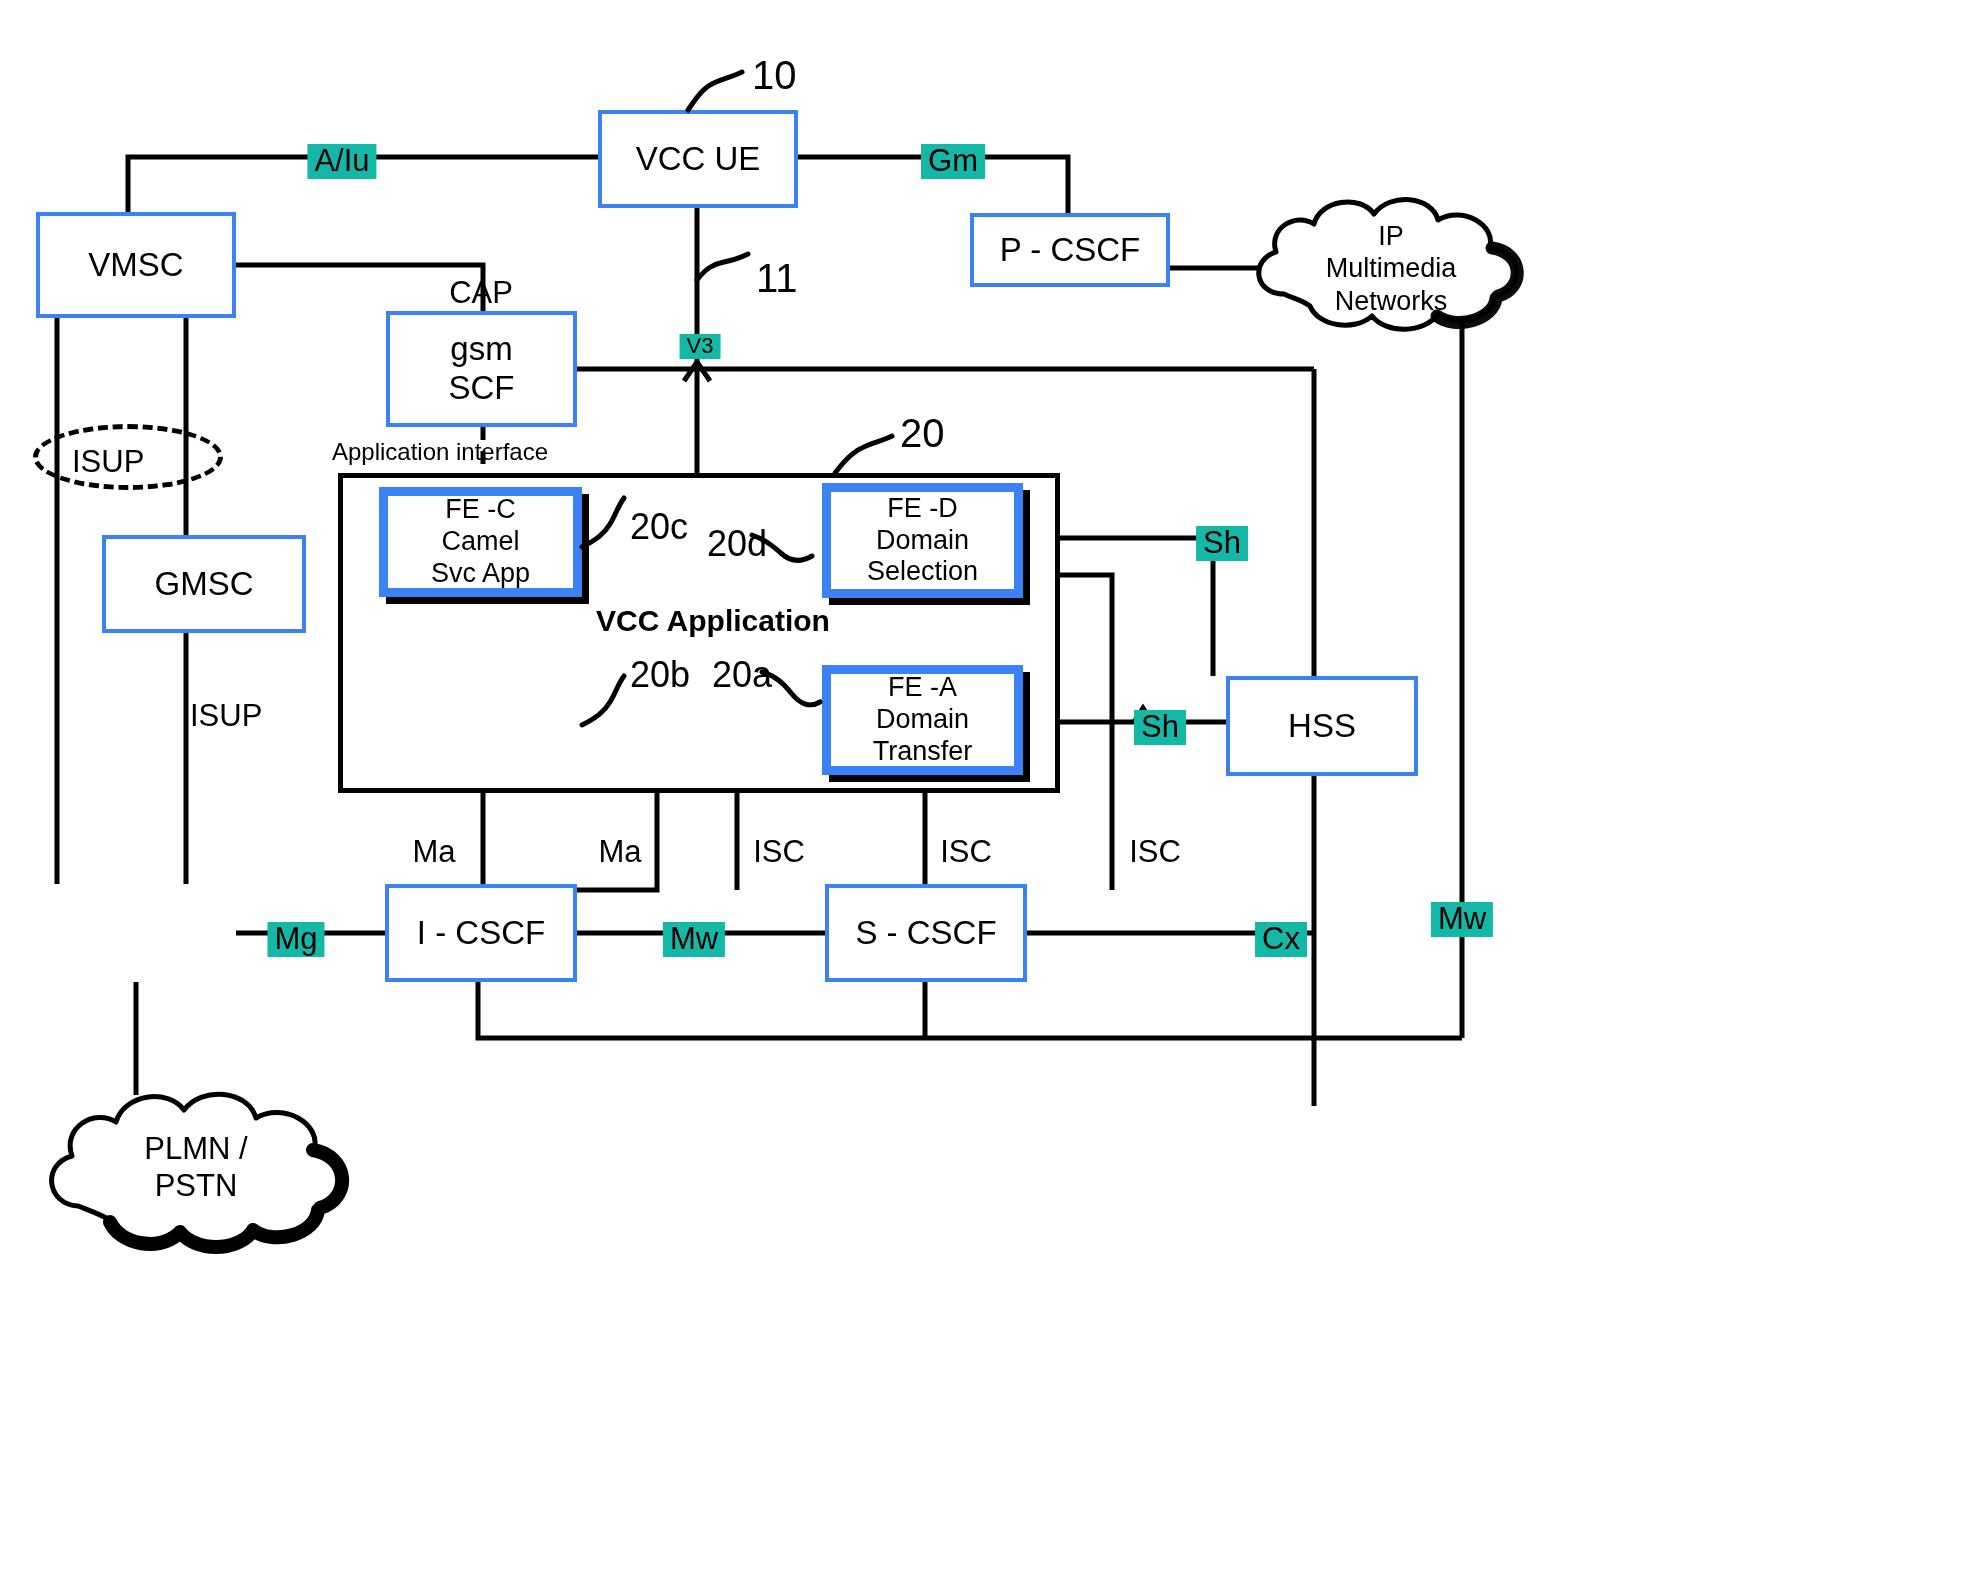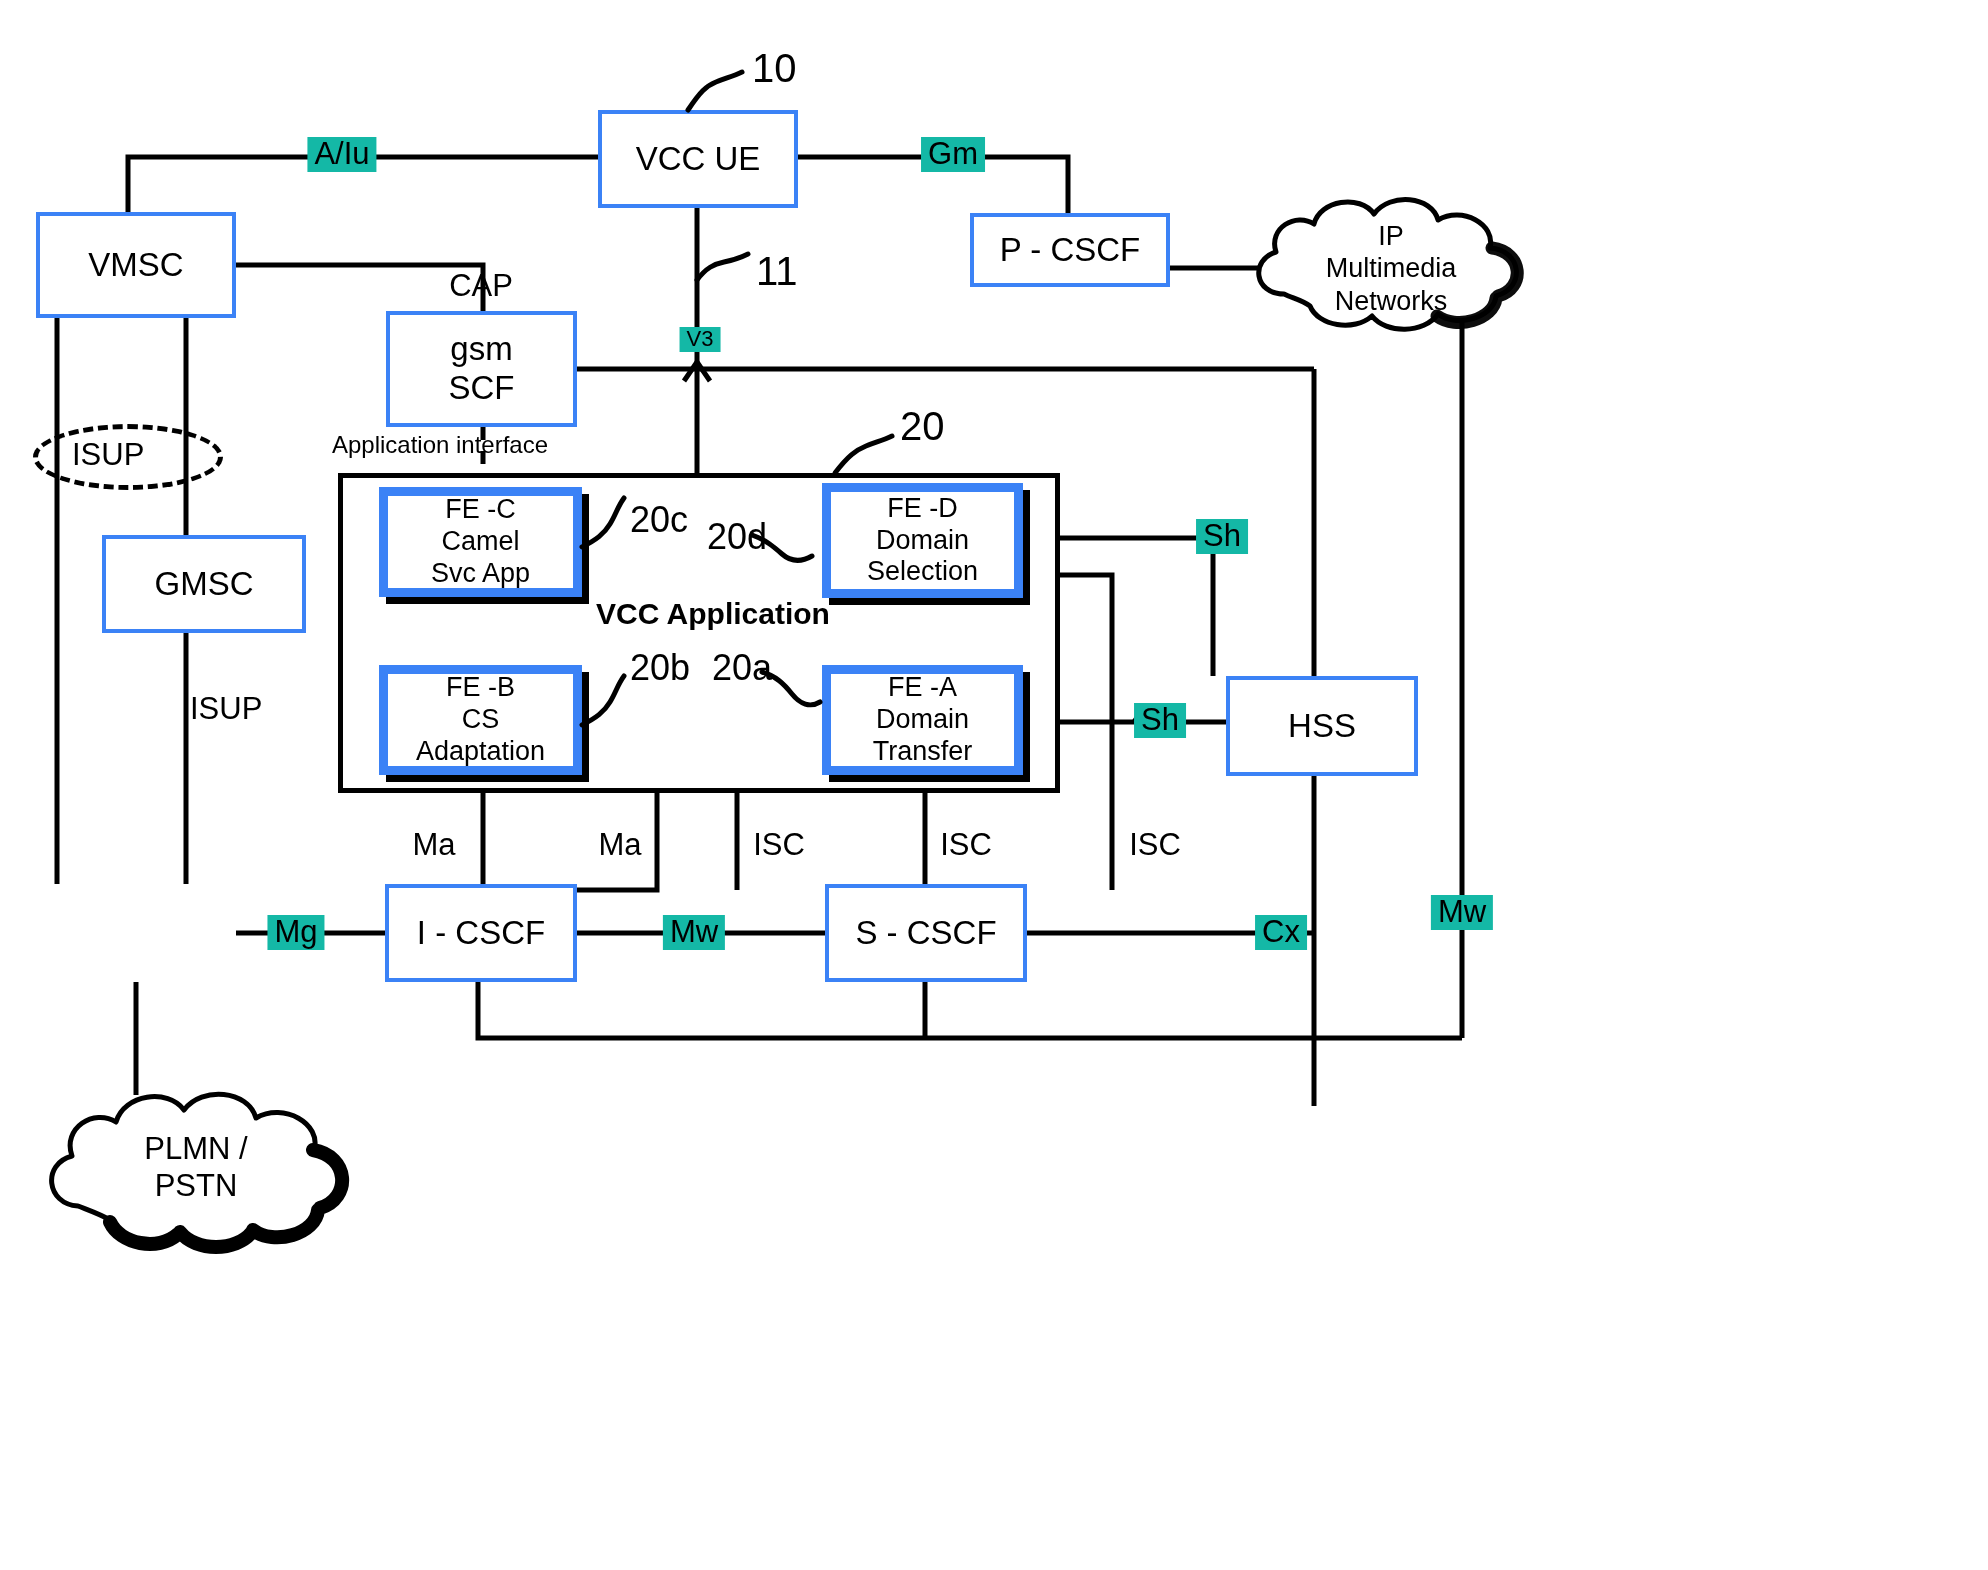--- a/index.html
+++ b/index.html
@@ -54,20 +54,21 @@
     z-index: 2;
   }
 
   
   .txt {
     position: absolute;
     color: #000;
     white-space: pre;
     z-index: 6;
     line-height: 1.12;
+    margin-top: 7px;
   }
   .txt.bg {
     background: #14b8a6;
     padding: 0 7px;
   }
   .center { transform: translateX(-50%); text-align: center; }
 
   
   .cloud {
     position: absolute;
@@ -206,25 +207,20 @@
 Camel
 Svc App</span>
   </div>
 
   <div class="box thick" style="left:822px; top:483px; width:201px; height:115px; font-size:27px;">
     <span class="lbl">FE -D
 Domain
 Selection</span>
   </div>
 
-  <div class="box thick" style="left:379px; top:665px; width:203px; height:110px; font-size:27px;">
-    <span class="lbl">FE -B
-CS
-Adaptation</span>
-  </div>
 
   <div class="box thick" style="left:822px; top:665px; width:201px; height:110px; font-size:27px;">
     <span class="lbl">FE -A
 Domain
 Transfer</span>
   </div>
 
   <div class="cloud" style="left:1246px; top:190px; width:290px; height:150px;">
     <svg viewBox="0 0 290 150" width="290" height="150">
       <path d="M38 104 C8 104 4 70 30 62 C22 38 50 22 68 34 C74 10 114 4 128 24

